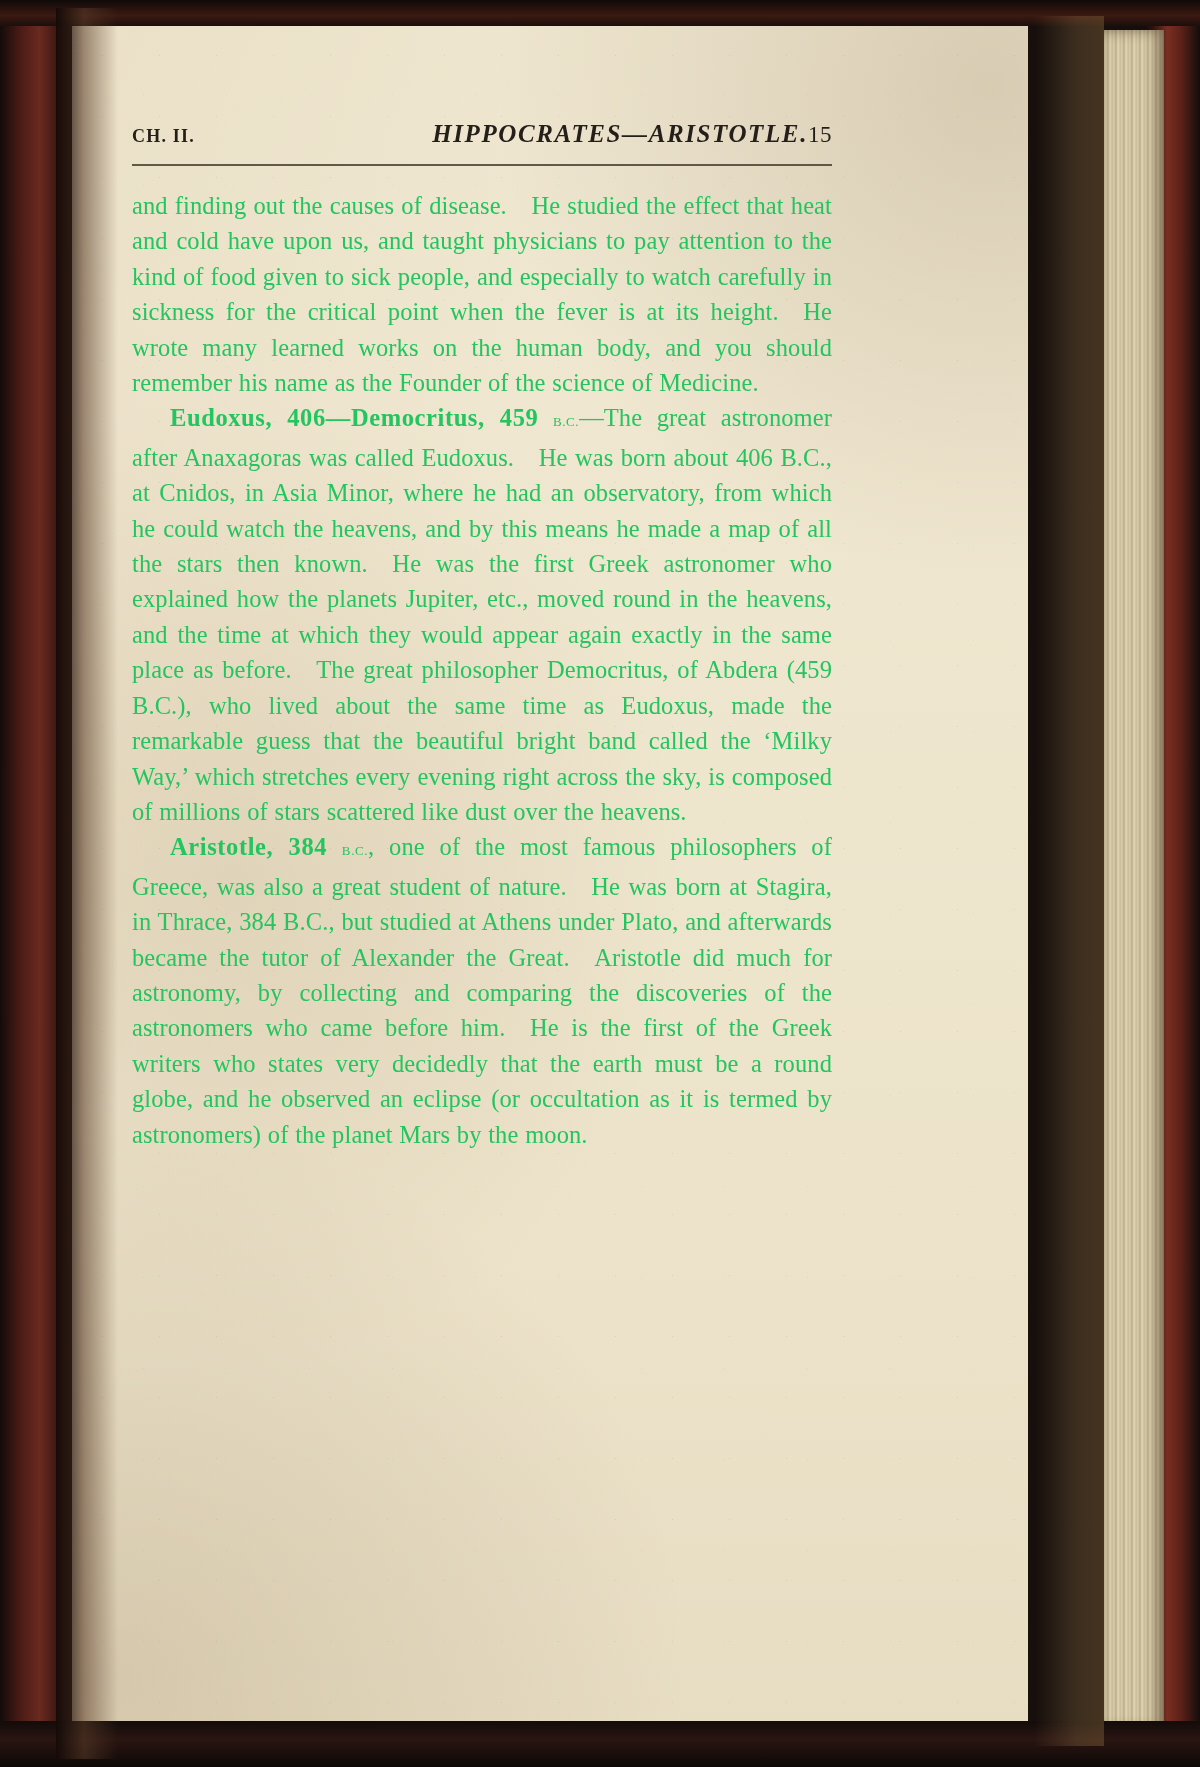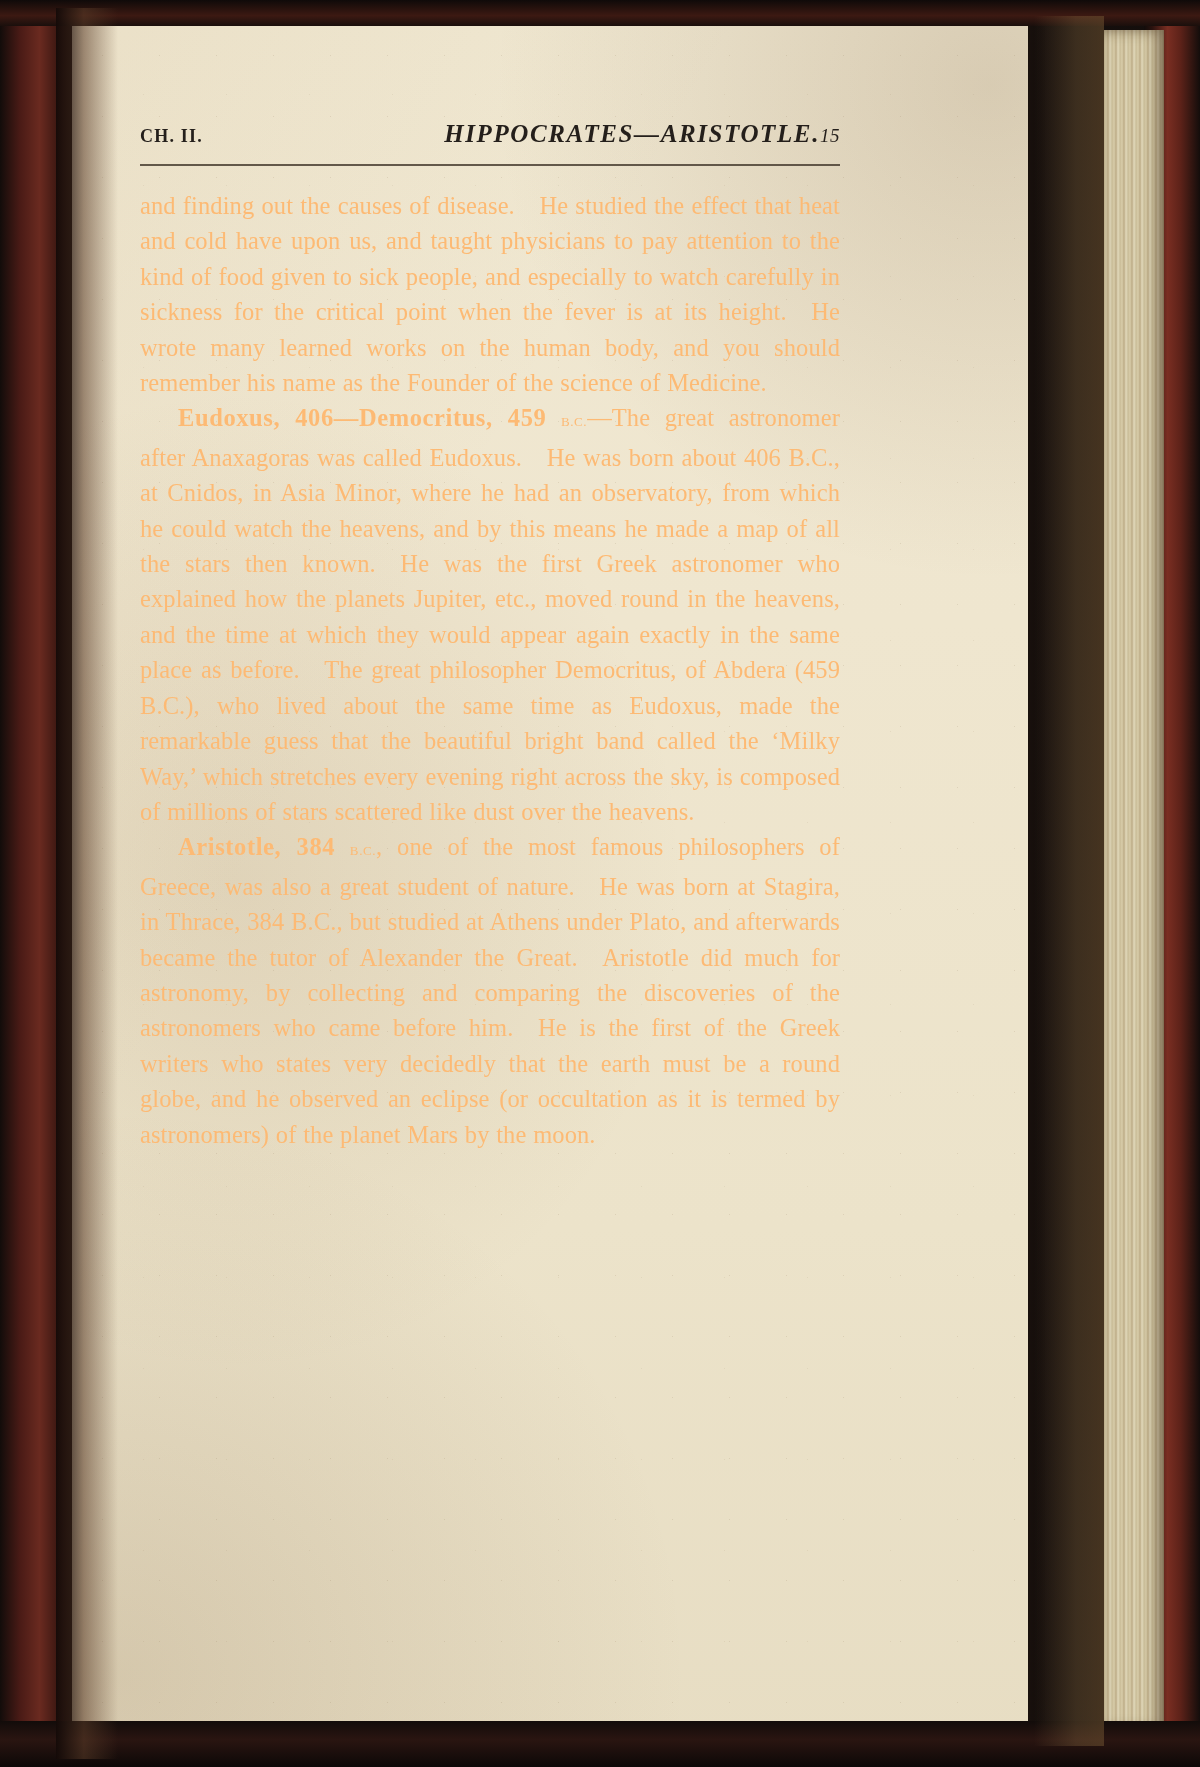--- a/index.html
+++ b/index.html
@@ -107,21 +107,21 @@
     background-image:
       radial-gradient(circle, rgba(120,95,60,.45) 0.7px, transparent 1px),
       radial-gradient(circle, rgba(120,95,60,.30) 0.6px, transparent 1px);
     background-size: 57px 61px, 83px 91px;
     background-position: 12px 9px, 40px 33px;
   }
 
   
   .content {
     position: absolute;
-    left: 140px;
+    left: 132px;
     top: 120px;
     width: 700px;
     z-index: 10;
     color: #20201d;
   }
 
   .running-head {
     display: flex;
     align-items: baseline;
     justify-content: space-between;
@@ -140,40 +140,39 @@
     font-family: "Liberation Serif", serif;
     font-style: italic;
     font-weight: 700;
     font-size: 25px;
     letter-spacing: 1.6px;
     flex: 1;
     text-align: right;
     margin-left: -10px;
   }
   .rh-right {
-    font-size: 19px;
+    font-size: 23px;
     font-weight: 400;
     letter-spacing: .5px;
-    font-style: italic;
   }
 
   .rule {
     margin-top: 16px;
     border-top: 2px solid #4a3f33;
     width: 700px;
     opacity: .85;
   }
 
   p.body {
     margin: 0;
     font-size: 24.5px;
     line-height: 35.4px;
     text-align: justify;
     text-justify: inter-word;
-    color: #fdba74;
+    color: #22c55e;
     letter-spacing: .1px;
     word-spacing: .5px;
   }
   p.first { margin-top: 22px; }
   p.indent { text-indent: 38px; margin-top: 0; }
 
   .lead {
     font-weight: 700;
     letter-spacing: .6px;
   }

